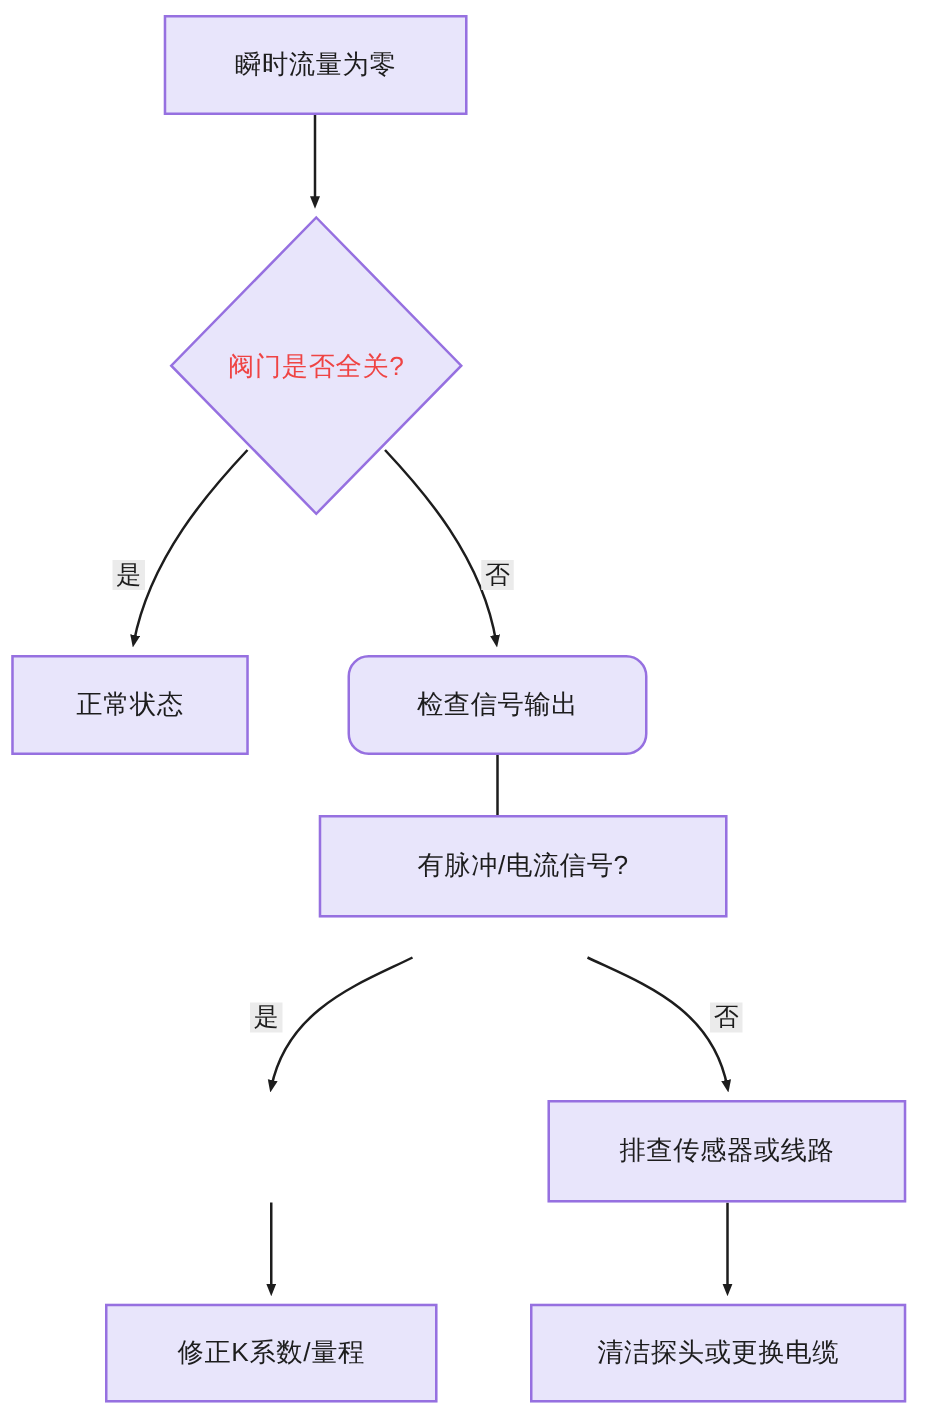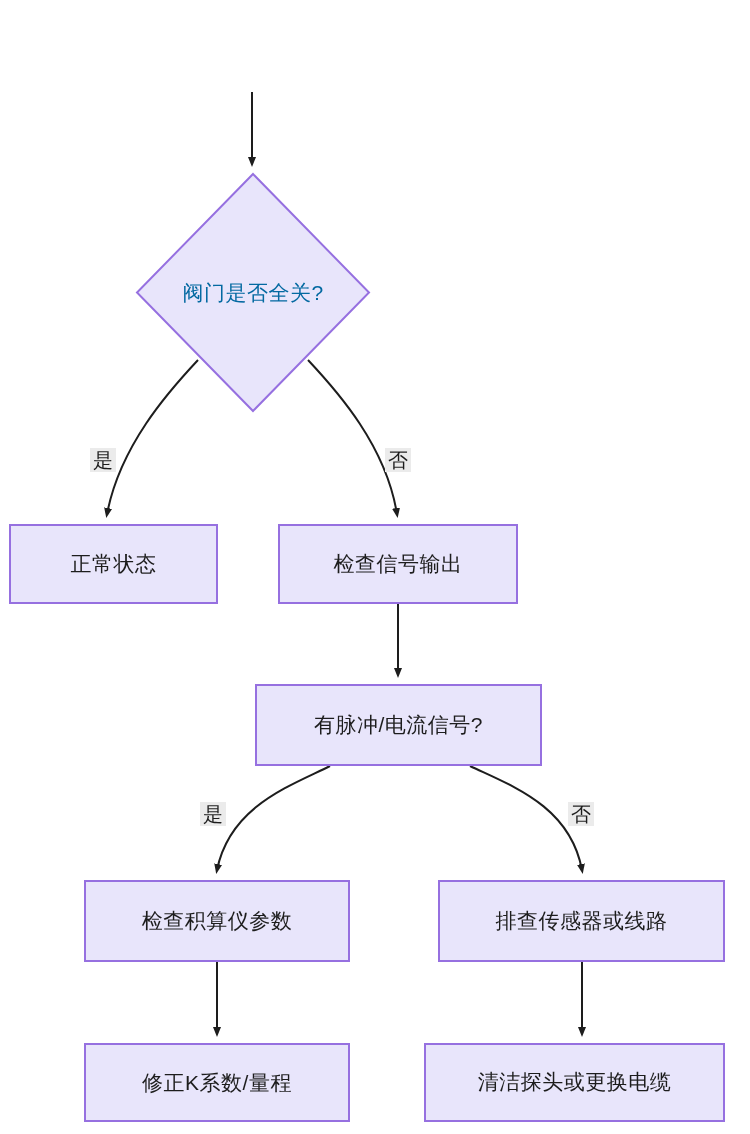--- a/index.html
+++ b/index.html
@@ -57,21 +57,21 @@
   .diamond-label {
     position: absolute;
     left: 0;
     top: 0;
     width: 100%;
     height: 100%;
     display: flex;
     align-items: center;
     justify-content: center;
     font-size: 21px;
-    color: #0369a1;
+    color: #ef4444;
     letter-spacing: 0.5px;
     white-space: nowrap;
   }
   .edge-label {
     position: absolute;
     background: #ebebeb;
     color: #1d1d1d;
     font-size: 20px;
     line-height: 1.1;
     padding: 1px 3px;
@@ -101,43 +101,43 @@
 
     <path d="M330,766 C290,786 230,806 217,870" stroke="#1d1d1d" stroke-width="2" fill="none" marker-end="url(#arrowhead)"></path>
 
     <path d="M470,766 C512,786 570,806 582,870" stroke="#1d1d1d" stroke-width="2" fill="none" marker-end="url(#arrowhead)"></path>
 
     <path d="M217,962 L217,1033" stroke="#1d1d1d" stroke-width="2" fill="none" marker-end="url(#arrowhead)"></path>
 
     <path d="M582,962 L582,1033" stroke="#1d1d1d" stroke-width="2" fill="none" marker-end="url(#arrowhead)"></path>
   </svg>
 
+  <div class="node" style="left:131px; top:12px; width:243px; height:80px;">
+    <span class="node-label">瞬时流量为零</span>
+  </div>
 
   <div class="diamond-wrap" style="left:135px; top:172px; width:236px; height:241px;">
     <svg class="diamond-shape" width="236" height="241" viewBox="0 0 236 241" xmlns="http://www.w3.org/2000/svg">
       <polygon points="118,2 234,120.5 118,239 2,120.5" fill="#e8e5fb" stroke="#9670e0" stroke-width="2"></polygon>
     </svg>
     <div class="diamond-label">阀门是否全关?</div>
   </div>
 
-  <div class="node" style="left:9px; top:524px; width:209px; height:80px;">
+  <div class="node" style="left:9px; top:524px; width:190px; height:80px;">
     <span class="node-label">正常状态</span>
   </div>
 
-  <div class="node" style="left:278px; top:524px; width:240px; height:80px;">
+  <div class="node" style="left:278px; top:524px; width:240px; height:80px;border-radius:17px;">
     <span class="node-label">检查信号输出</span>
   </div>
 
-  <div class="node" style="left:255px; top:684px; width:287px; height:82px;">
+  <div class="node" style="left:255px; top:652px; width:327px; height:82px;">
     <span class="node-label">有脉冲/电流信号?</span>
   </div>
 
-  <div class="node" style="left:84px; top:880px; width:266px; height:82px;">
-    <span class="node-label">检查积算仪参数</span>
-  </div>
 
   <div class="node" style="left:84px; top:1043px; width:266px; height:79px;">
     <span class="node-label">修正K系数/量程</span>
   </div>
 
   <div class="node" style="left:438px; top:880px; width:287px; height:82px;">
     <span class="node-label">排查传感器或线路</span>
   </div>
 
   <div class="node" style="left:424px; top:1043px; width:301px; height:79px;font-family:Liberation Serif, serif;">

